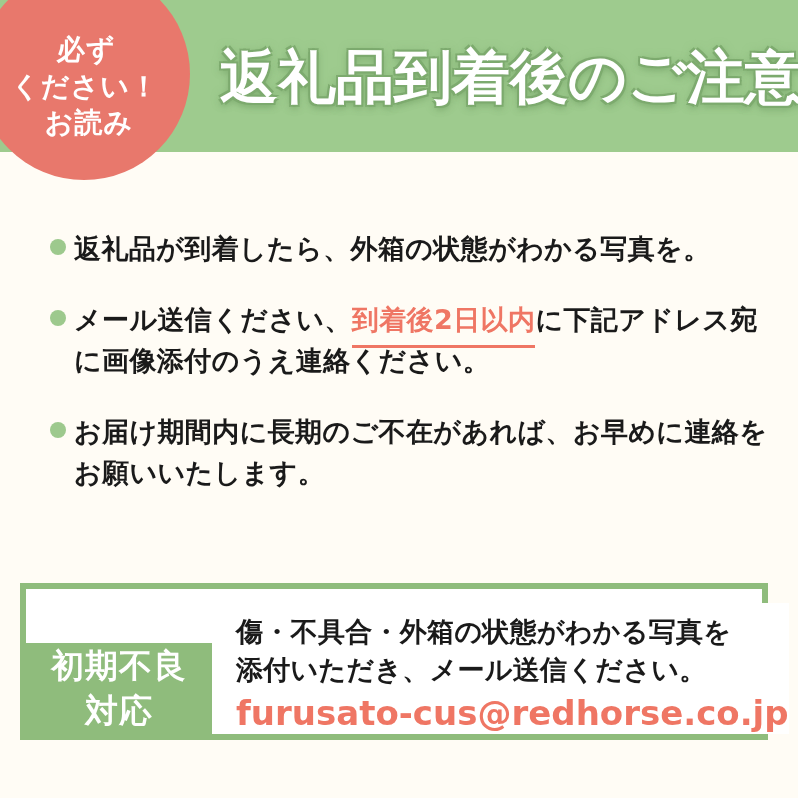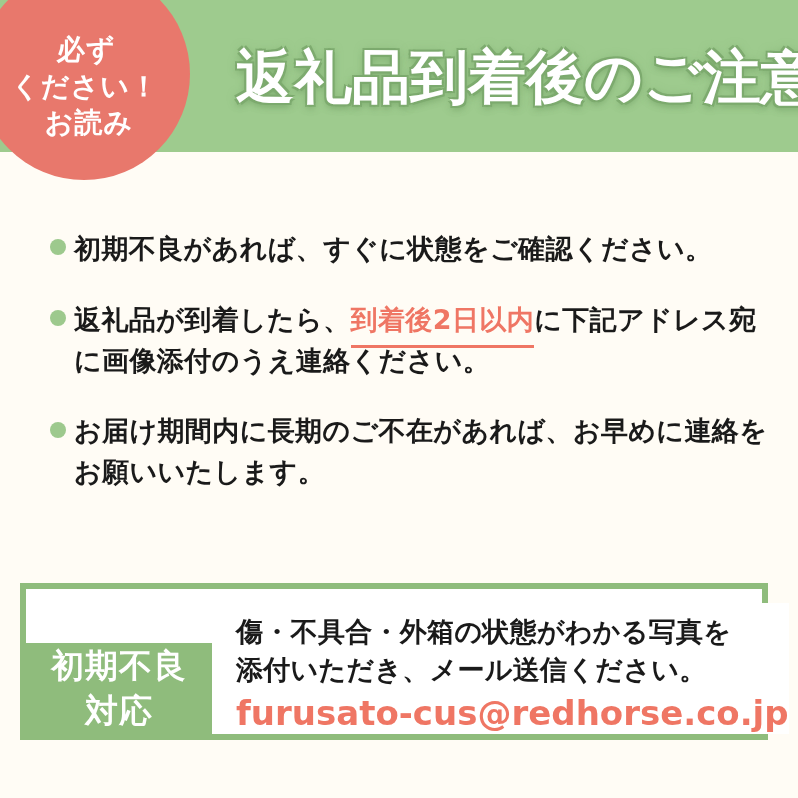--- a/index.html
+++ b/index.html
@@ -48,21 +48,20 @@
     color: #ffffff;
     letter-spacing: 0px;
     white-space: nowrap;
     text-shadow:
        2px 2px 0 rgba(124,170,110,0.95),
       -2px 2px 0 rgba(124,170,110,0.95),
        2px -2px 0 rgba(124,170,110,0.95),
       -2px -2px 0 rgba(124,170,110,0.95),
        0 4px 6px rgba(124,170,110,0.85),
        0 0 10px rgba(124,170,110,0.6);
-    margin-left: 16px;
   }
 
   
   .badge-circle {
     position: absolute;
     left: -22px;
     top: -32px;
     width: 212px;
     height: 212px;
     border-radius: 50%;
@@ -92,21 +91,21 @@
     position: absolute;
     left: 48px;
     top: 228px;
     width: 720px;
   }
   .bullet-item {
     position: relative;
     padding-left: 26px;
     margin-bottom: 30px;
   }
-  .bullet-item:last-child { margin-bottom: 0; font-family: Liberation Serif, serif; }
+  .bullet-item:last-child { margin-bottom: 0; }
 
   .bullet-dot {
     position: absolute;
     left: 2px;
     top: 11px;
     width: 16px;
     height: 16px;
     border-radius: 50%;
     background: #9dc98d;
   }
@@ -196,26 +195,26 @@
   <div class="badge-circle">
     <div class="badge-line l1">必ず</div>
     <div class="badge-line l3">ください！</div>
     <div class="badge-line l2">お読み</div>
   </div>
 
   <div class="bullet-list">
 
     <div class="bullet-item">
       <span class="bullet-dot"></span>
-      <div class="bullet-text"><span>初期不良があれば、すぐに状態をご確認ください。</span></div>
+      <div class="bullet-text"><span>返礼品が到着したら、外箱の状態がわかる写真を。</span></div>
     </div>
 
     <div class="bullet-item">
       <span class="bullet-dot"></span>
-      <div class="bullet-text"><span>返礼品が到着したら、</span><span class="hl-red">到着後2日以内</span><span>に下記アドレス宛に画像添付のうえ連絡ください。</span></div>
+      <div class="bullet-text"><span>メール送信ください、</span><span class="hl-red">到着後2日以内</span><span>に下記アドレス宛に画像添付のうえ連絡ください。</span></div>
     </div>
 
     <div class="bullet-item">
       <span class="bullet-dot"></span>
       <div class="bullet-text"><span>お届け期間内に長期のご不在があれば、お早めに連絡をお願いいたします。</span></div>
     </div>
 
   </div>
 
   <div class="defect-box">

